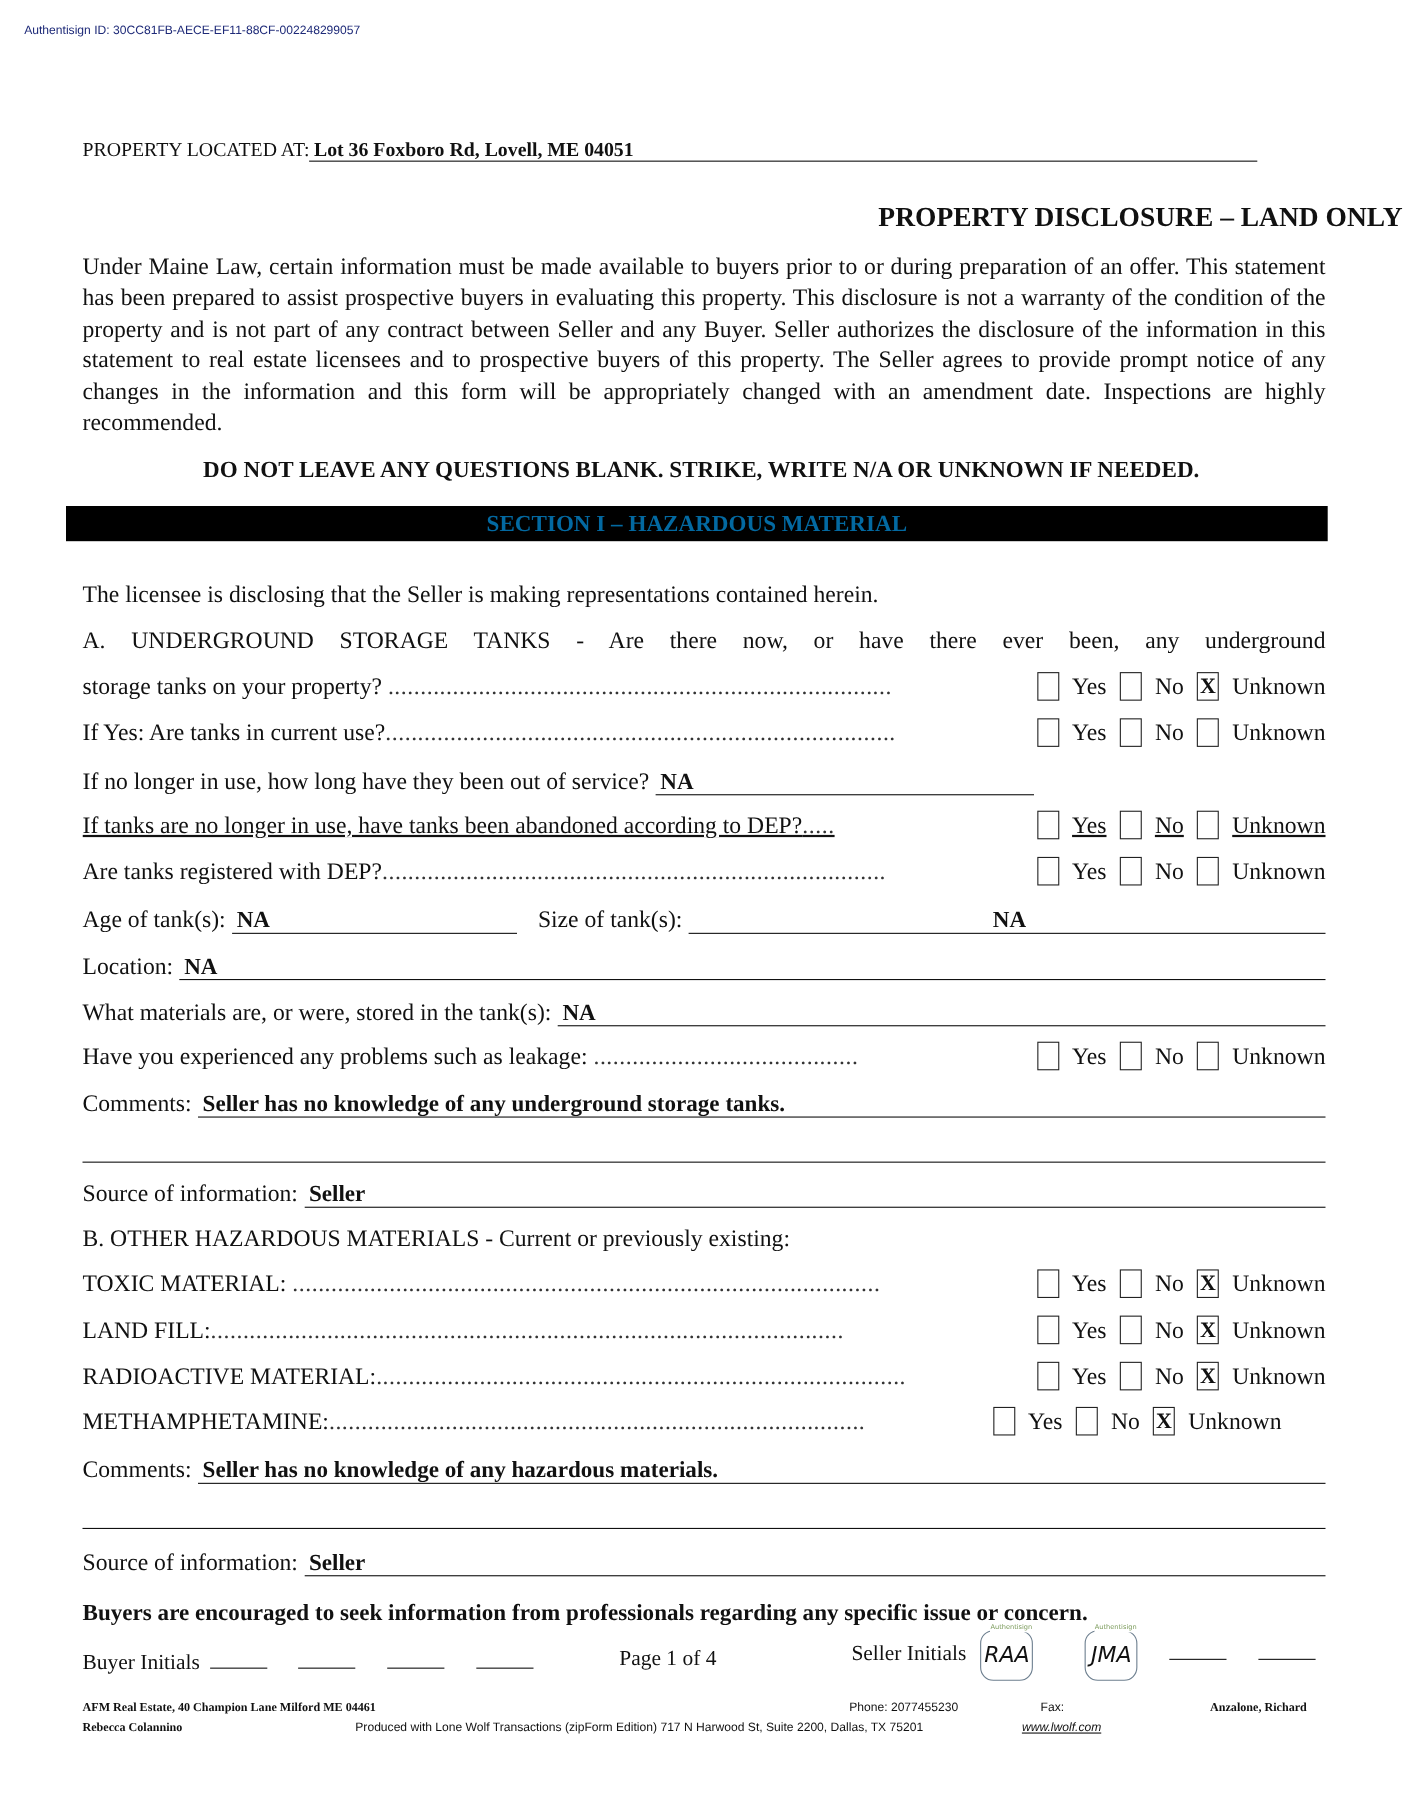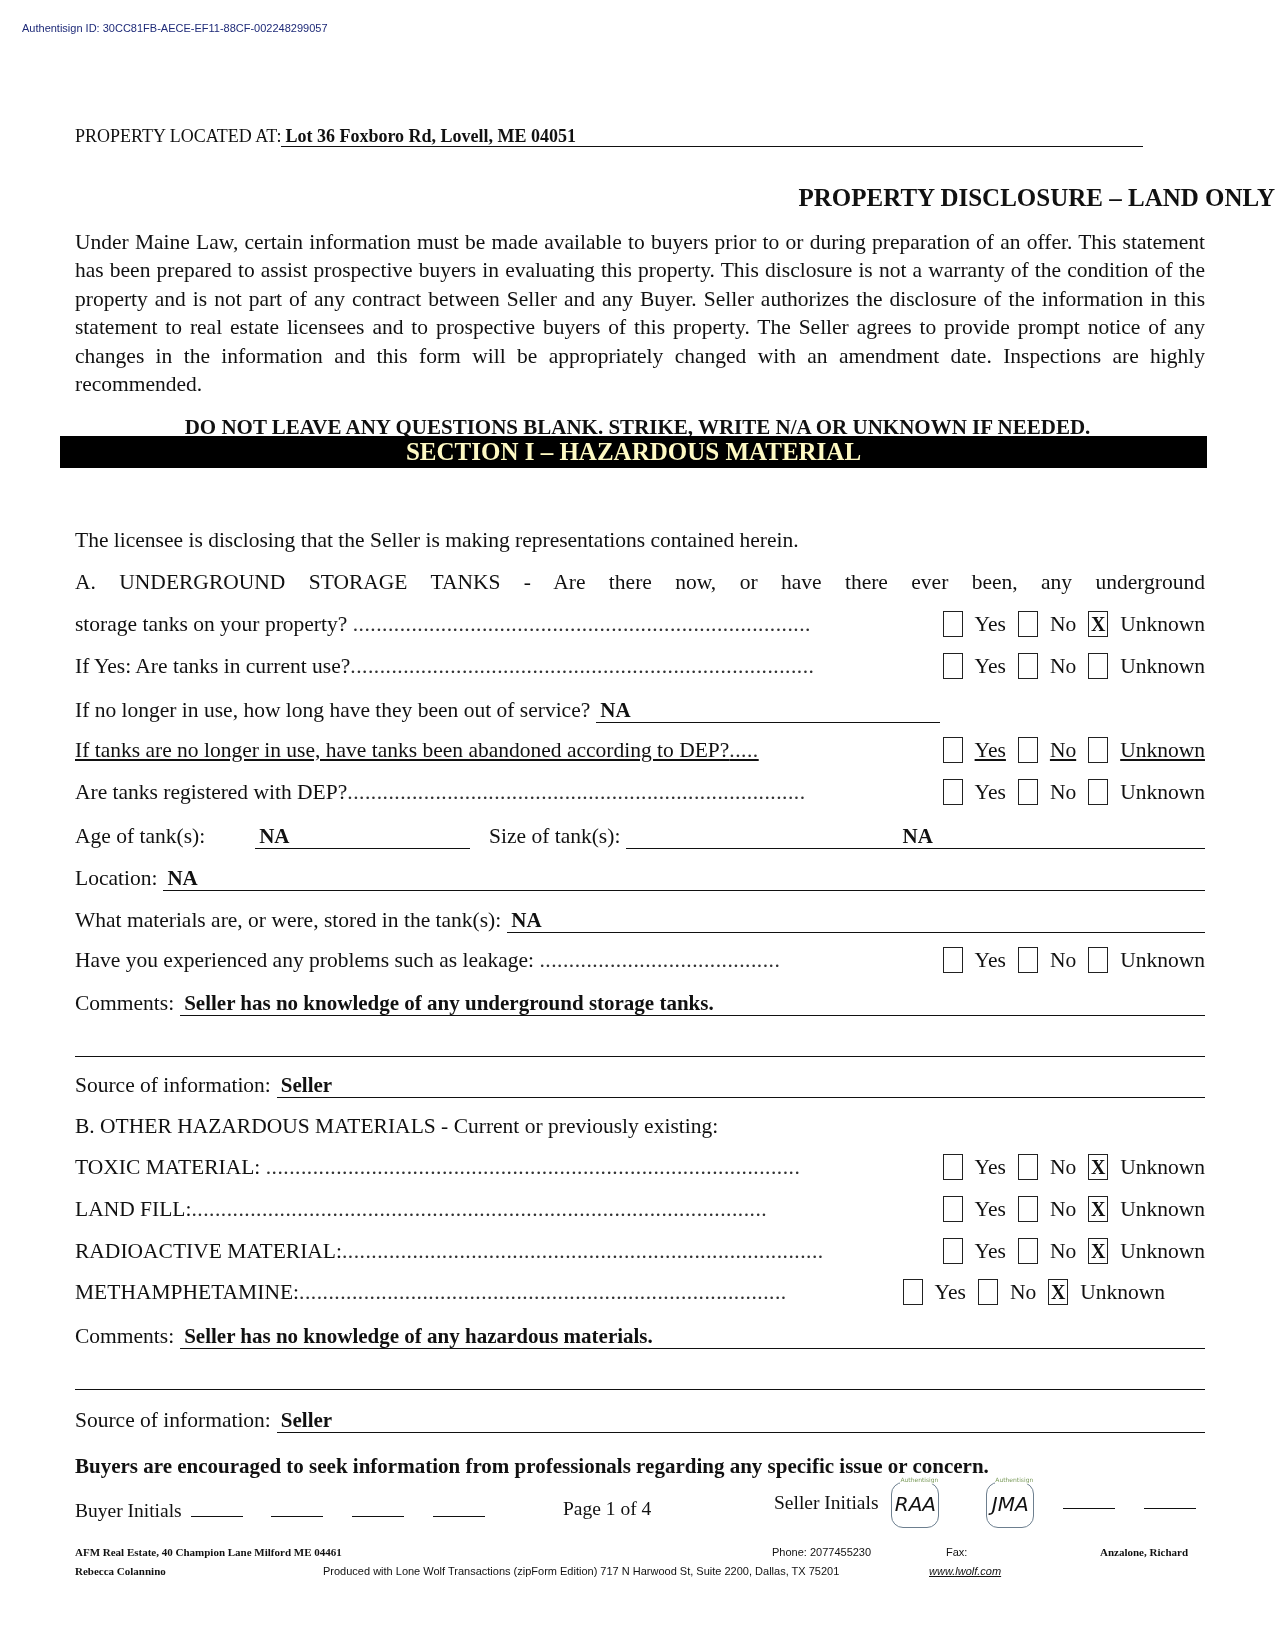--- a/index.html
+++ b/index.html
@@ -7,22 +7,22 @@
          font-family: "Liberation Serif", "DejaVu Serif", serif; color: #111; }
   .abs { position: absolute; }
   .authid { left: 22px; top: 22px; font-family: "Liberation Sans", "DejaVu Sans", sans-serif;
             font-size: 11px; color: #1e2a78; }
   .prop-loc { left: 75px; top: 126px; width: 1068px; font-size: 18px; display: flex; align-items: flex-end; }
   .prop-loc .lbl { white-space: nowrap; }
   .fillval { font-weight: bold; border-bottom: 1.3px solid #111; flex: 1; padding-left: 4px; line-height: 20px; white-space: nowrap; }
   .title { left: 0; width: 1275px; top: 184px; text-align: right; font-weight: bold; font-size: 25px; }
   .intro { left: 75px; top: 228px; width: 1130px; font-size: 21.5px; line-height: 28.4px; text-align: justify; }
   .warn { left: 0; width: 1275px; top: 415px; text-align: center; font-weight: bold; font-size: 21px; }
-  .section-bar { left: 60px; top: 436px; width: 1147px; height: 32px; background: #000; color: #fef9c3;
-                 font-weight: bold; font-size: 25px; text-align: center; line-height: 32px; }
+  .section-bar { left: 60px; top: 460px; width: 1147px; height: 32px; background: #000; color: #0369a1;
+                 font-weight: bold; font-size: 21px; text-align: center; line-height: 32px; }
   .row { left: 75px; width: 1130px; height: 30px; font-size: 21.5px; display: flex; align-items: center; white-space: nowrap; }
   .row .q { flex: 1; overflow: hidden; white-space: nowrap; }
   .dots { color: #333; letter-spacing: 0.5px; }
   .opts { display: flex; align-items: flex-end; gap: 0; }
   .cb { width: 20px; height: 26px; border: 1.3px solid #222; box-sizing: border-box; display: inline-flex;
         align-items: center; justify-content: center; font-weight: bold; font-size: 20px; margin-left: 12px; margin-right: 12px; }
   .opt-label { font-size: 21.5px; }
   .line-field { left: 75px; width: 1130px; height: 30px; font-size: 21.5px; display: flex; align-items: flex-end; white-space: nowrap; }
   .line-field .lbl { margin-right: 6px; }
   .line-field .fillval { line-height: 24px; font-size: 21px; }
@@ -111,21 +111,21 @@
   <span class="opts">
     <span class="cb"></span>
       <span class="opt-label">Yes</span>
     <span class="cb"></span>
       <span class="opt-label">No</span>
     <span class="cb"></span>
       <span class="opt-label">Unknown</span>
   </span>
 </div>
 
-<div class="abs line-field" style="top:819px; width:395px;gap:44px;">
+<div class="abs line-field" style="top:819px; width:395px;">
   <span class="lbl">Age of tank(s):</span>
   <span class="fillval">NA</span>
 </div>
 <div class="abs line-field" style="top:819px; left:489px; width:716px;text-align:center;">
   <span class="lbl">Size of tank(s):</span>
   <span class="fillval">NA</span>
 </div>
 
 <div class="abs line-field" style="top:861px;">
   <span class="lbl">Location:</span>

